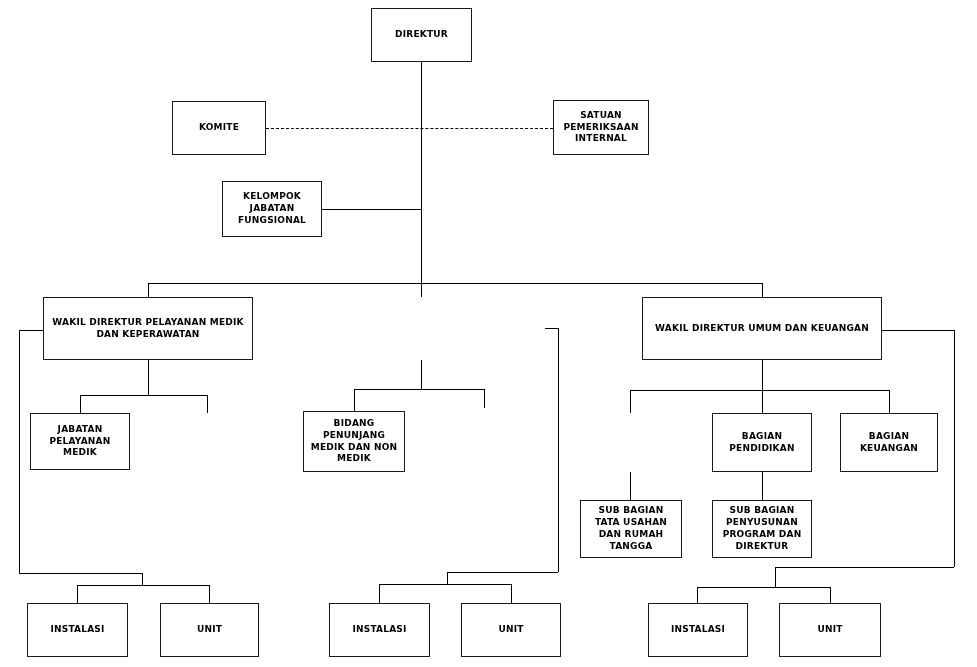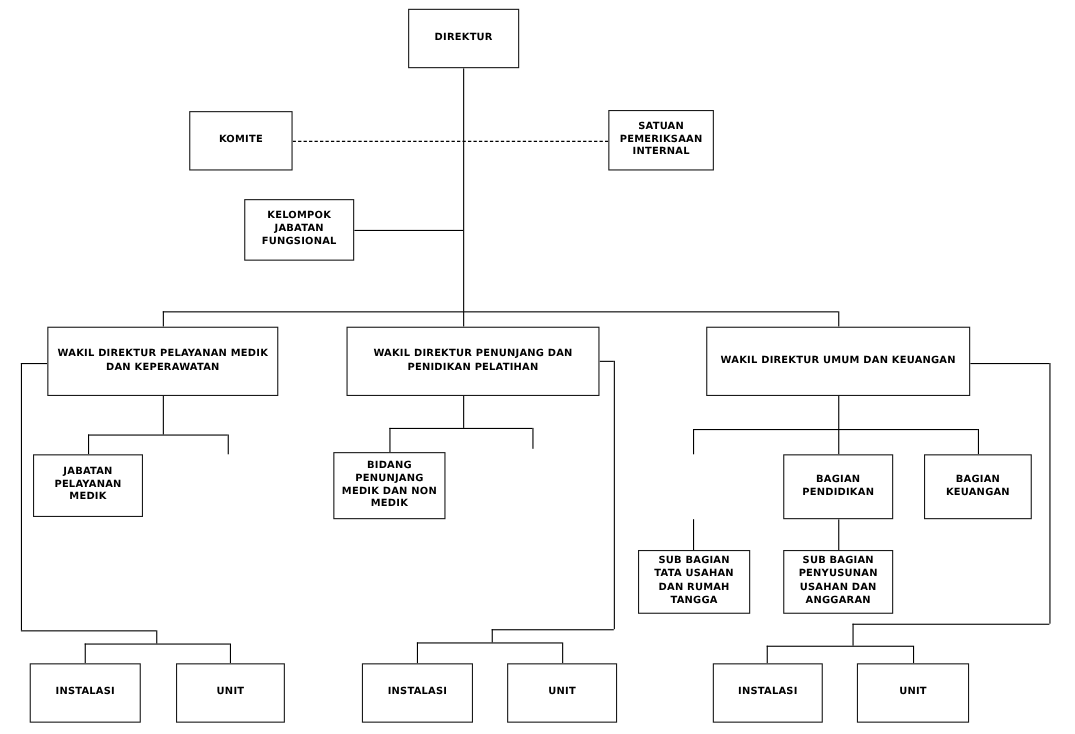--- a/index.html
+++ b/index.html
@@ -116,43 +116,40 @@
   </div>
   <div class="node" id="n-satuan">
     <span>SATUAN PEMERIKSAAN INTERNAL</span>
   </div>
   <div class="node" id="n-kelompok">
     <span>KELOMPOK JABATAN FUNGSIONAL</span>
   </div>
   <div class="node" id="n-wadir1">
     <span>WAKIL DIREKTUR PELAYANAN MEDIK DAN KEPERAWATAN</span>
   </div>
-  <div class="node" id="n-wadir2">
-    <span>WAKIL DIREKTUR PENUNJANG DAN PENIDIKAN PELATIHAN</span>
-  </div>
   <div class="node" id="n-wadir3">
     <span>WAKIL DIREKTUR UMUM DAN KEUANGAN</span>
   </div>
   <div class="node" id="n-bid-pel">
     <span>JABATAN PELAYANAN MEDIK</span>
   </div>
   <div class="node" id="n-bid-pen">
     <span>BIDANG PENUNJANG MEDIK DAN NON MEDIK</span>
   </div>
   <div class="node" id="n-bag-per">
     <span>BAGIAN PENDIDIKAN</span>
   </div>
   <div class="node" id="n-bag-keu">
     <span>BAGIAN KEUANGAN</span>
   </div>
   <div class="node" id="n-sub-tata">
     <span>SUB BAGIAN TATA USAHAN DAN RUMAH TANGGA</span>
   </div>
   <div class="node" id="n-sub-peny">
-    <span>SUB BAGIAN PENYUSUNAN USAHAN DAN ANGGARAN</span>
+    <span>SUB BAGIAN PENYUSUNAN PROGRAM DAN DIREKTUR</span>
   </div>
   <div class="node" id="n-inst1">
     <span>INSTALASI</span>
   </div>
   <div class="node" id="n-unit1">
     <span>UNIT</span>
   </div>
   <div class="node" id="n-inst2">
     <span>INSTALASI</span>
   </div>

